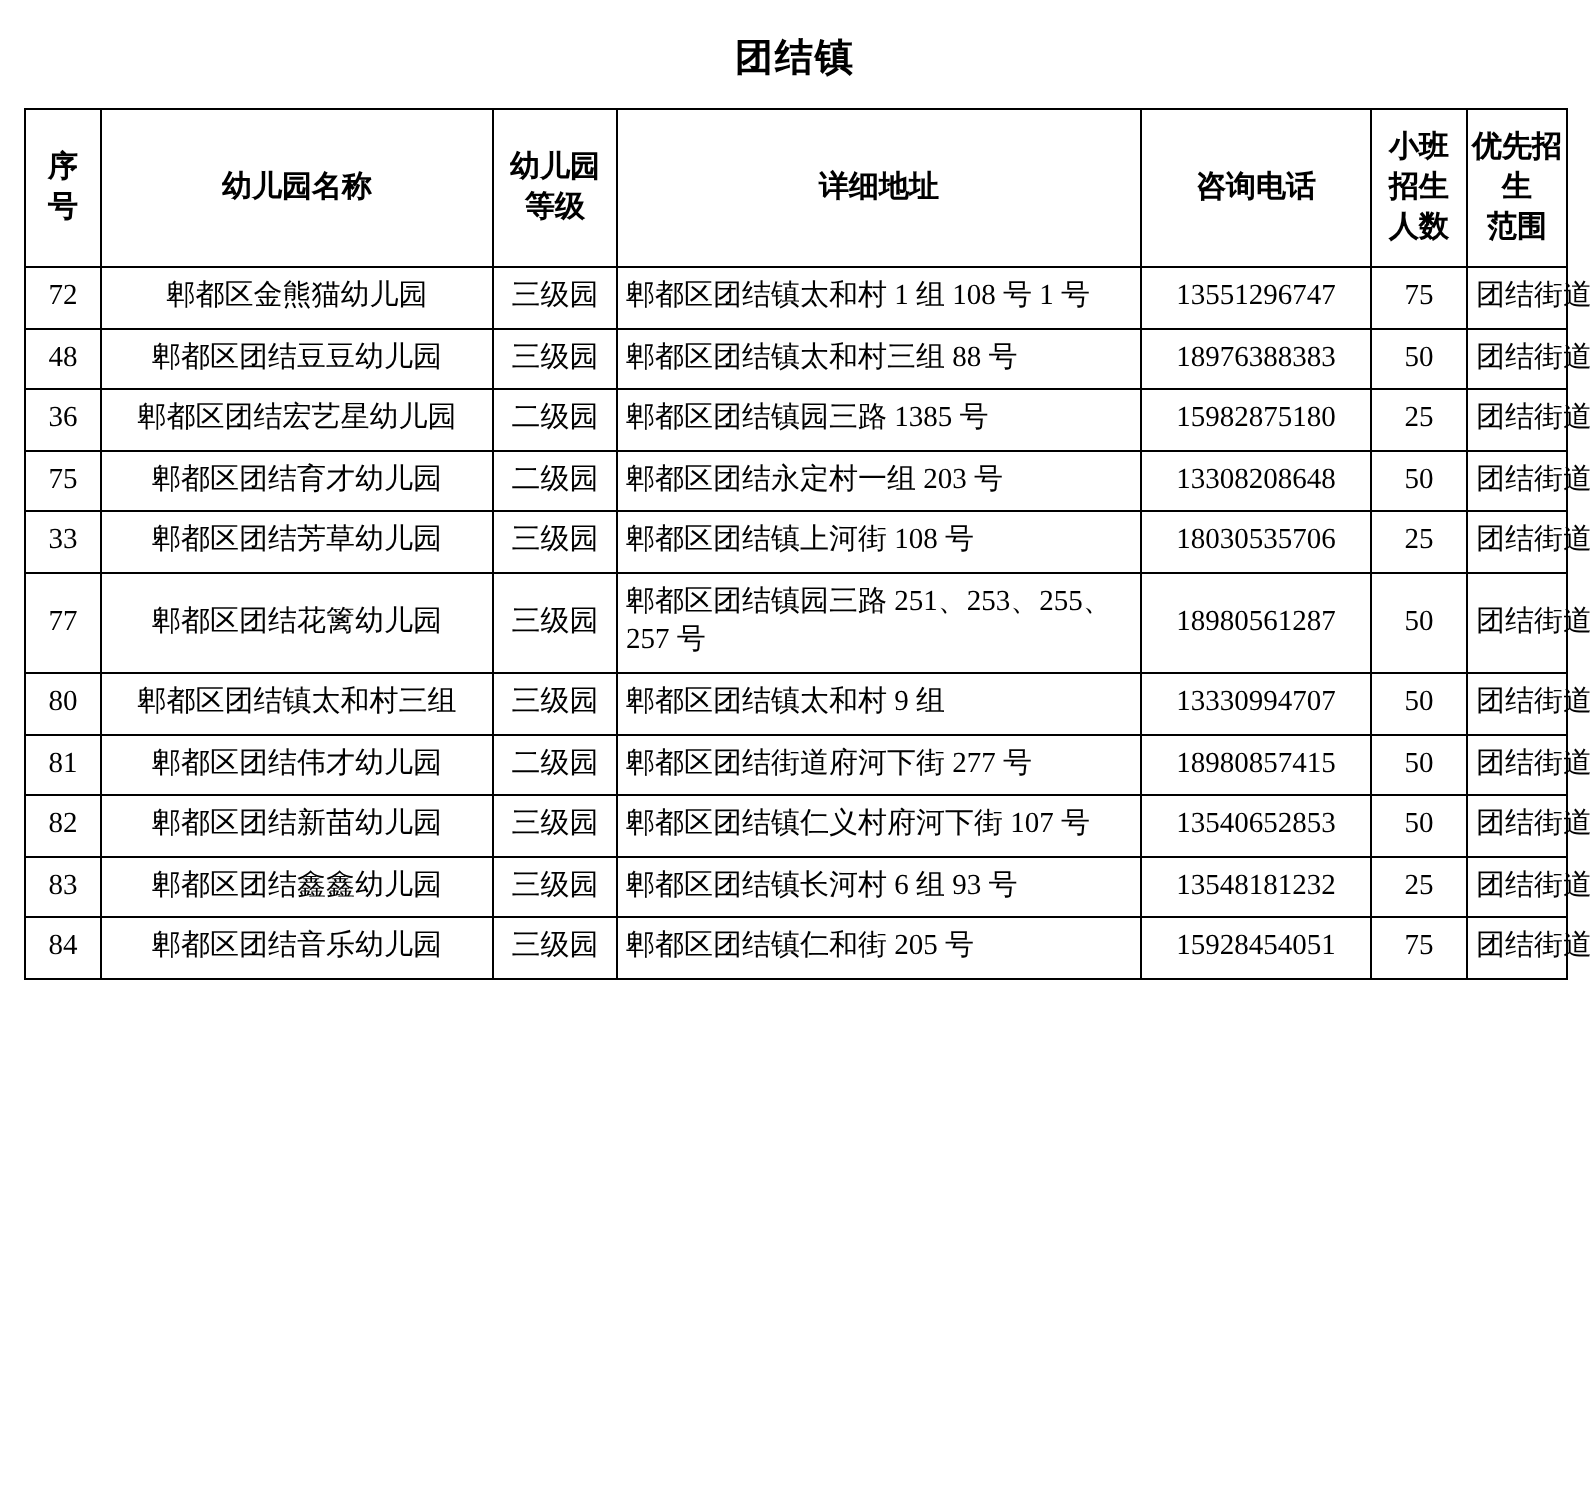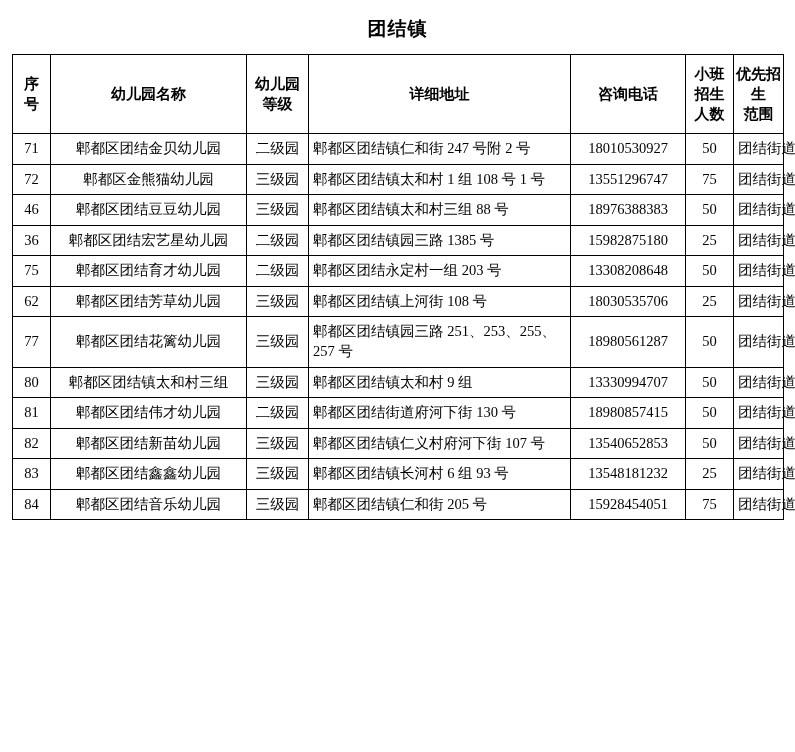--- a/index.html
+++ b/index.html
@@ -109,39 +109,30 @@
             <span class="stack">人数</span>
           </th>
           <th>
             <span class="stack">优先招生</span>
             <span class="stack">范围</span>
           </th>
         </tr>
       </thead>
       <tbody>
         <tr>
-          <td class="idx">71</td>
-          <td class="name">郫都区团结金贝幼儿园</td>
-          <td class="level">二级园</td>
-          <td class="addr">郫都区团结镇仁和街 247 号附 2 号</td>
-          <td class="phone">18010530927</td>
-          <td class="count">50</td>
-          <td class="zone">团结街道</td>
-        </tr>
-        <tr>
           <td class="idx">72</td>
           <td class="name">郫都区金熊猫幼儿园</td>
           <td class="level">三级园</td>
           <td class="addr">郫都区团结镇太和村 1 组 108 号 1 号</td>
           <td class="phone">13551296747</td>
           <td class="count">75</td>
           <td class="zone">团结街道</td>
         </tr>
         <tr>
-          <td class="idx">46</td>
+          <td class="idx">48</td>
           <td class="name">郫都区团结豆豆幼儿园</td>
           <td class="level">三级园</td>
           <td class="addr">郫都区团结镇太和村三组 88 号</td>
           <td class="phone">18976388383</td>
           <td class="count">50</td>
           <td class="zone">团结街道</td>
         </tr>
         <tr>
           <td class="idx">36</td>
           <td class="name">郫都区团结宏艺星幼儿园</td>
@@ -154,21 +145,21 @@
         <tr>
           <td class="idx">75</td>
           <td class="name">郫都区团结育才幼儿园</td>
           <td class="level">二级园</td>
           <td class="addr">郫都区团结永定村一组 203 号</td>
           <td class="phone">13308208648</td>
           <td class="count">50</td>
           <td class="zone">团结街道</td>
         </tr>
         <tr>
-          <td class="idx">62</td>
+          <td class="idx">33</td>
           <td class="name">郫都区团结芳草幼儿园</td>
           <td class="level">三级园</td>
           <td class="addr">郫都区团结镇上河街 108 号</td>
           <td class="phone">18030535706</td>
           <td class="count">25</td>
           <td class="zone">团结街道</td>
         </tr>
         <tr>
           <td class="idx">77</td>
           <td class="name">郫都区团结花篱幼儿园</td>
@@ -184,21 +175,21 @@
           <td class="level">三级园</td>
           <td class="addr">郫都区团结镇太和村 9 组</td>
           <td class="phone">13330994707</td>
           <td class="count">50</td>
           <td class="zone">团结街道</td>
         </tr>
         <tr>
           <td class="idx">81</td>
           <td class="name">郫都区团结伟才幼儿园</td>
           <td class="level">二级园</td>
-          <td class="addr">郫都区团结街道府河下街 130 号</td>
+          <td class="addr">郫都区团结街道府河下街 277 号</td>
           <td class="phone">18980857415</td>
           <td class="count">50</td>
           <td class="zone">团结街道</td>
         </tr>
         <tr>
           <td class="idx">82</td>
           <td class="name">郫都区团结新苗幼儿园</td>
           <td class="level">三级园</td>
           <td class="addr">郫都区团结镇仁义村府河下街 107 号</td>
           <td class="phone">13540652853</td>

